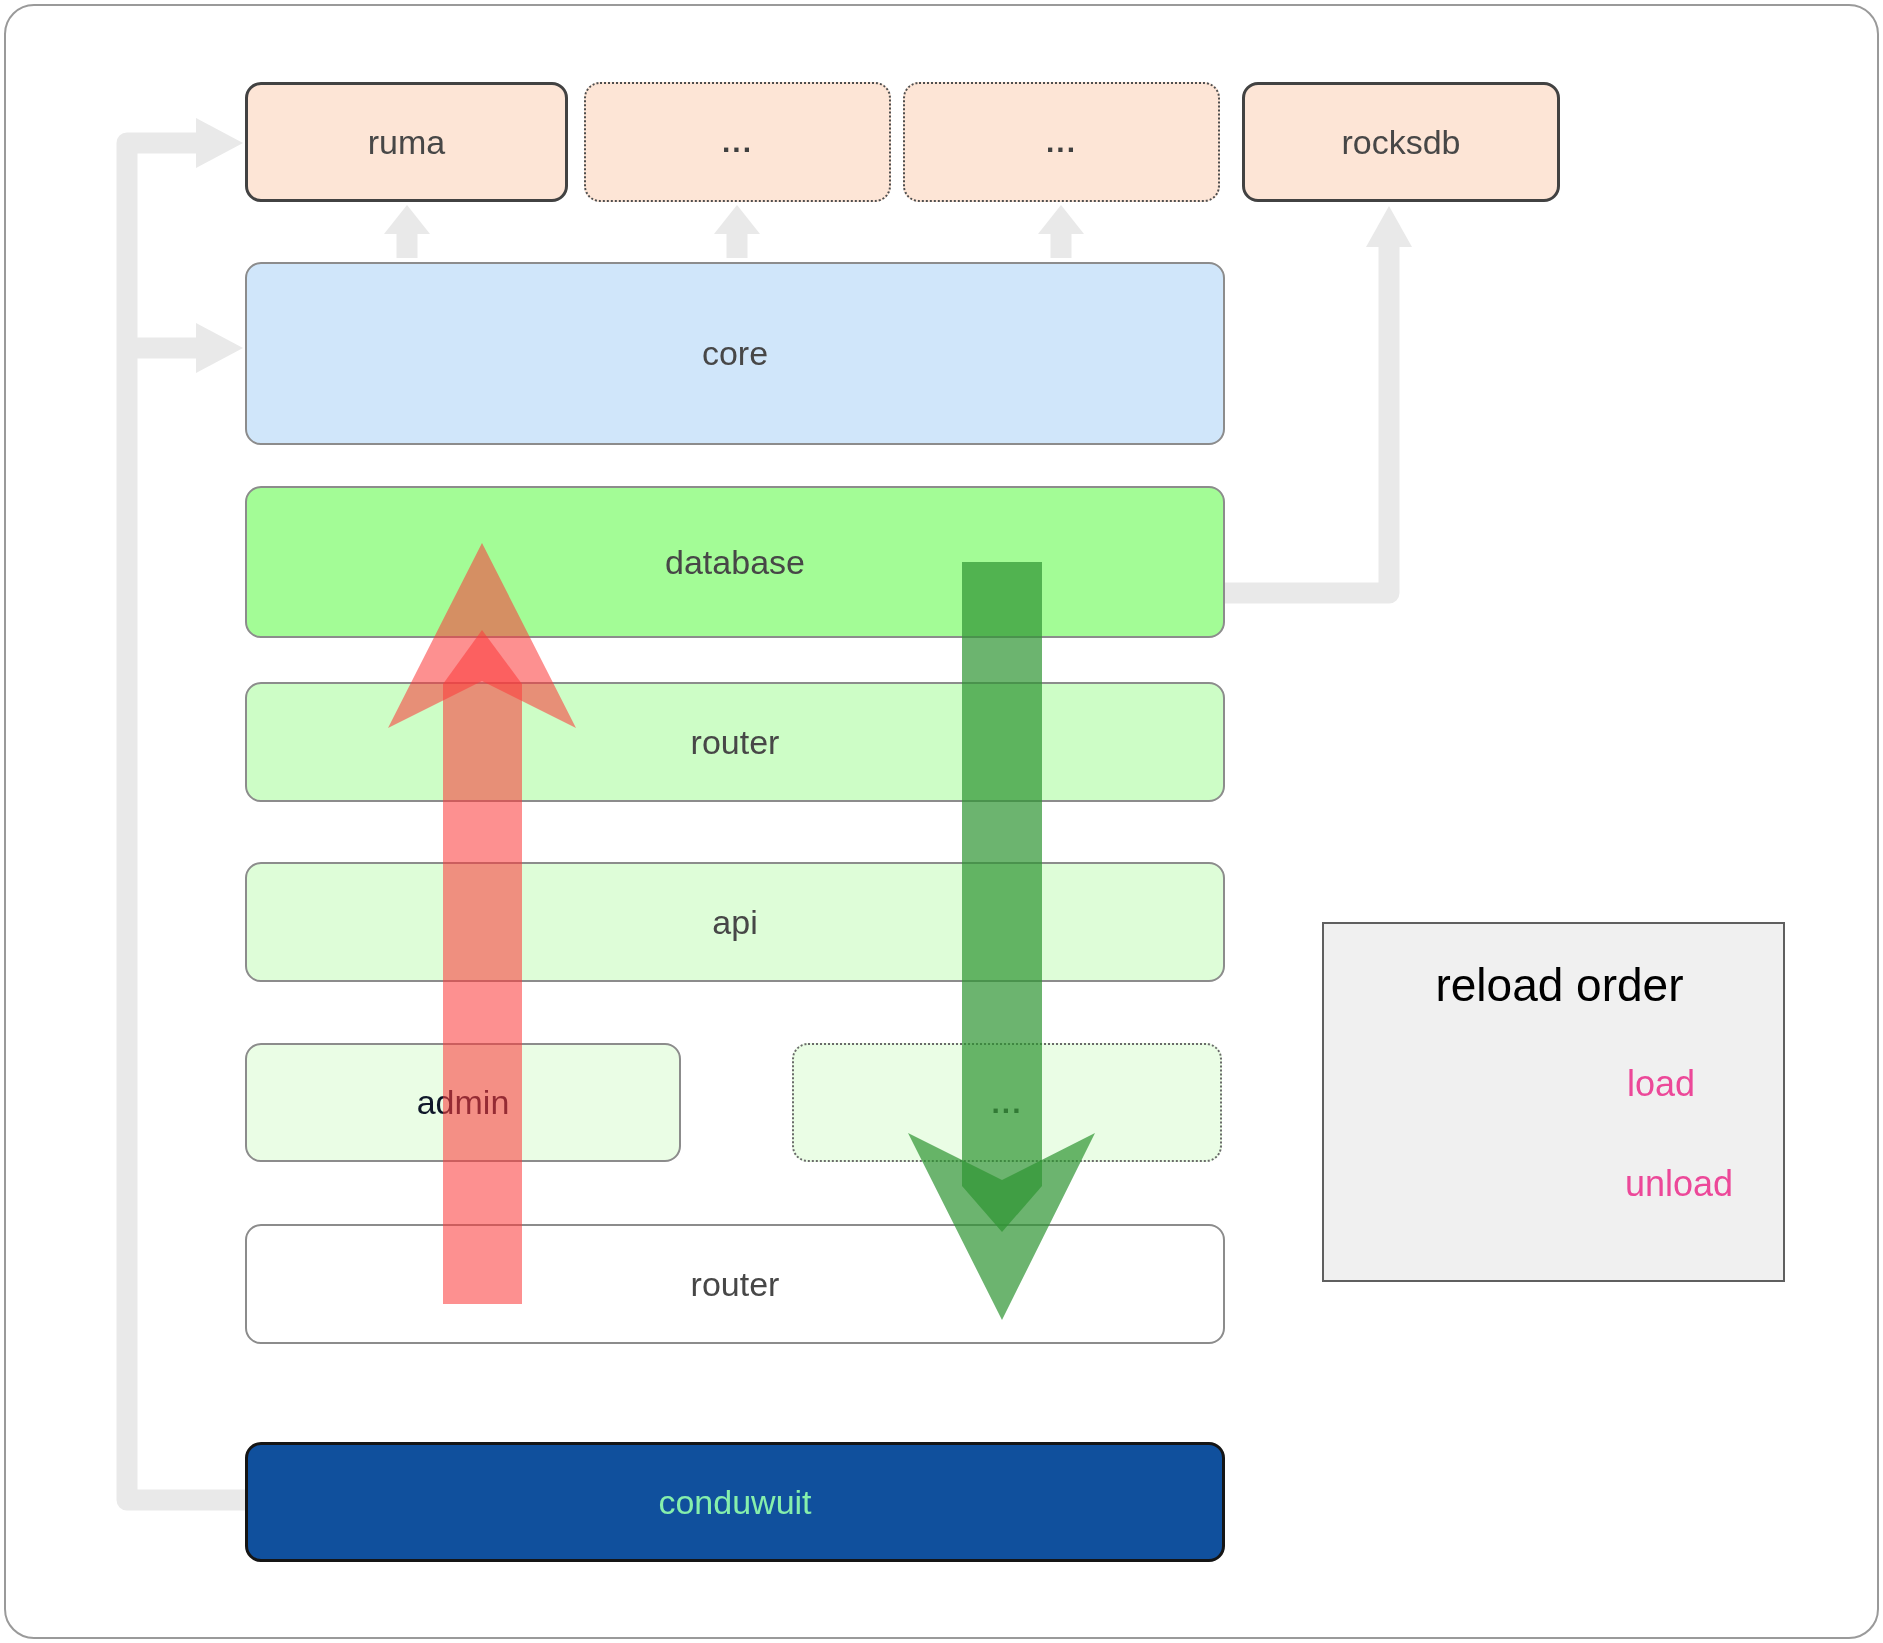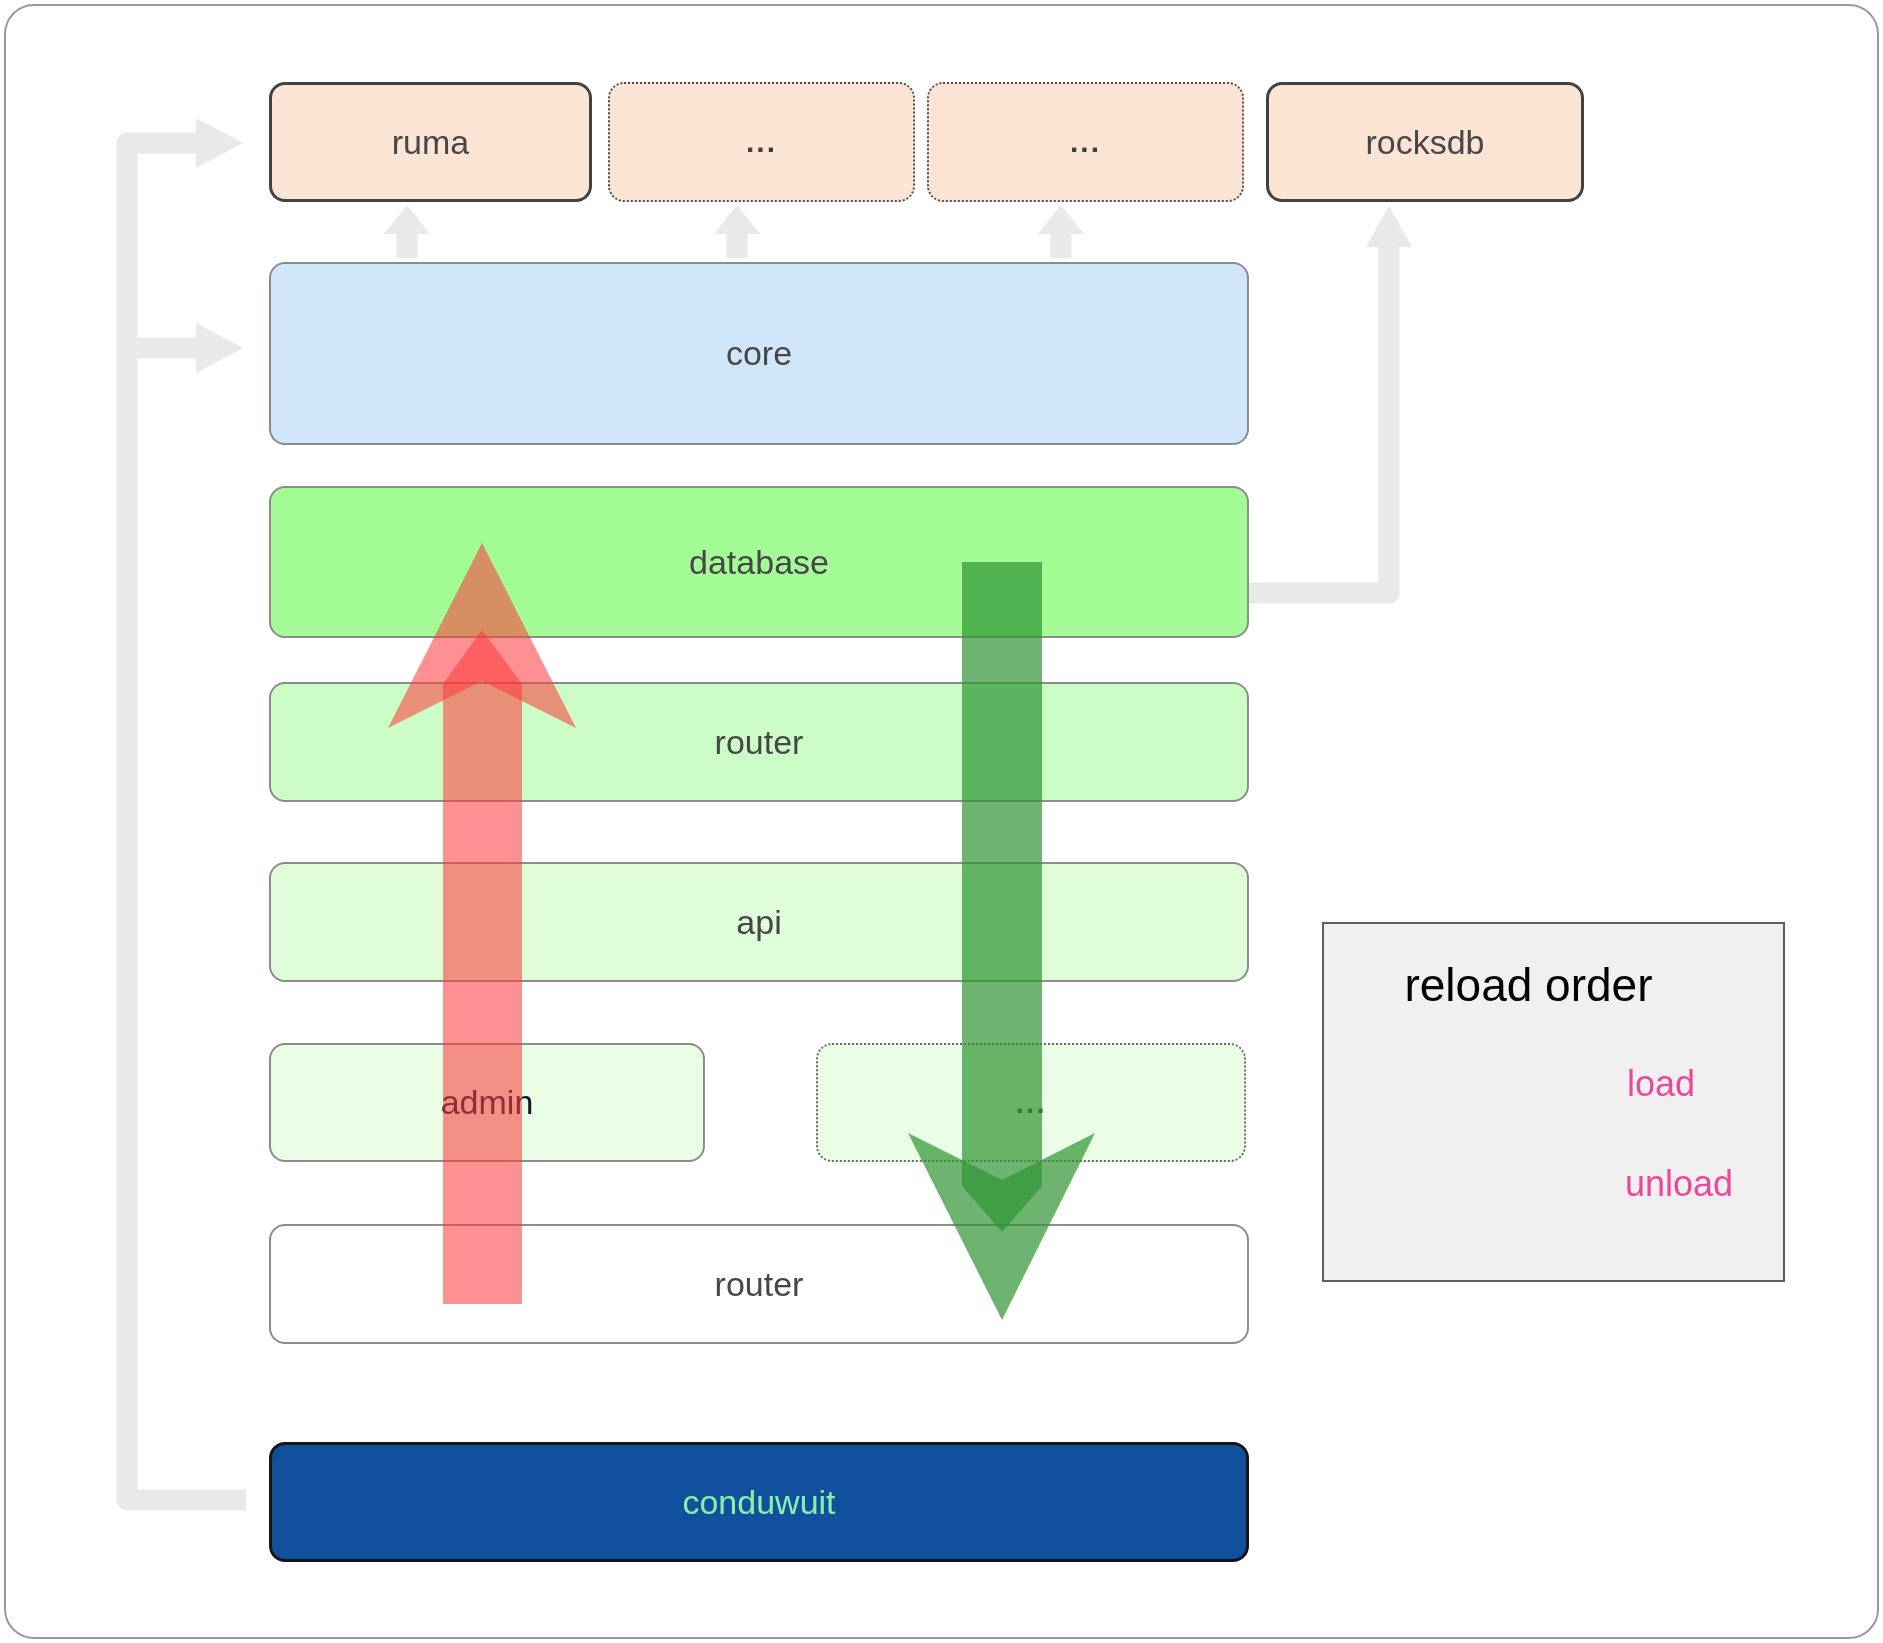--- a/index.html
+++ b/index.html
@@ -6,21 +6,21 @@
     --peach:#fde5d6; --blue:#d0e6fa; --dbgreen:#a3fc96; --svcgreen:#cdfdc6;
     --apigreen:#defdd8; --admgreen:#eafde5; --appblue:#10509d;
     --connector:#e9e9e9; --label:#474747; --boxstroke:#8c8c8c; --darkstroke:#424242;
   }
   html,body{margin:0;padding:0;background:#fff;}
   body{font-family:"Liberation Sans", sans-serif; width:1883px; height:1643px; position:relative; overflow:hidden;}
   .canvas{position:absolute; inset:0;}
   .frame{position:absolute; left:4px; top:4px; width:1871px; height:1631px;
          border:2px solid #9a9a9a; border-radius:30px; background:#fff;}
   .box{position:absolute; display:flex; align-items:center; justify-content:center;
-       border-radius:16px; font-size:34px; color:var(--label); font-weight:500; box-sizing:border-box;margin-left:24px;}
+       border-radius:16px; font-size:34px; color:var(--label); font-weight:500; box-sizing:border-box;}
   .b-solid-dark{border:3px solid var(--darkstroke); background:var(--peach);}
   .b-dot-peach{border:2px dotted #4e4e4e; background:var(--peach);}
   .b-gray{border:2px solid var(--boxstroke);}
   .b-dot-green{border:2px dotted #6a6a6a; background:var(--admgreen);}
   .dots{font-weight:700; font-size:30px; letter-spacing:2px; color:#3f3f3f;}
   .ruma   {left:245px; top:82px;  width:323px; height:120px;}
   .dots1  {left:584px; top:82px;  width:307px; height:120px;}
   .dots2  {left:903px; top:82px;  width:317px; height:120px;}
   .rocksdb{left:1242px;top:82px;  width:318px; height:120px;}
   .core    {left:245px; top:262px; width:980px; height:183px; background:var(--blue);}
@@ -28,21 +28,21 @@
   .service {left:245px; top:682px; width:980px; height:120px; background:var(--svcgreen);}
   .api     {left:245px; top:862px; width:980px; height:120px; background:var(--apigreen);}
   .admin   {left:245px; top:1043px;width:436px; height:119px; background:var(--admgreen); color:#0f172a;}
   .dots3   {left:792px; top:1043px;width:430px; height:119px;}
   .router  {left:245px; top:1224px;width:980px; height:120px; background:#fff;}
   .app     {left:245px; top:1442px;width:980px; height:120px; background:var(--appblue);
             border:3px solid #151515; color:#86efac; font-weight:400;}
   .legend{position:absolute; left:1322px; top:922px; width:463px; height:360px;
           background:#f0f0f0; border:2px solid #5f5f5f; box-sizing:border-box;}
   .legend-title{position:absolute; left:1322px; top:958px; width:413px; text-align:center;
-          font-size:46px; color:#000;}
+          font-size:46px; color:#000;padding-left:31px;}
   .legend-item{position:absolute; font-size:36px; color:#ec4899;}
   .li-load  {left:1627px; top:1063px;}
   .li-unload{left:1625px; top:1163px;}
   svg.overlay{position:absolute; left:0; top:0; pointer-events:none;}
 </style>
 </head>
 <body>
 
 <div class="canvas">
   <div class="frame"></div>

